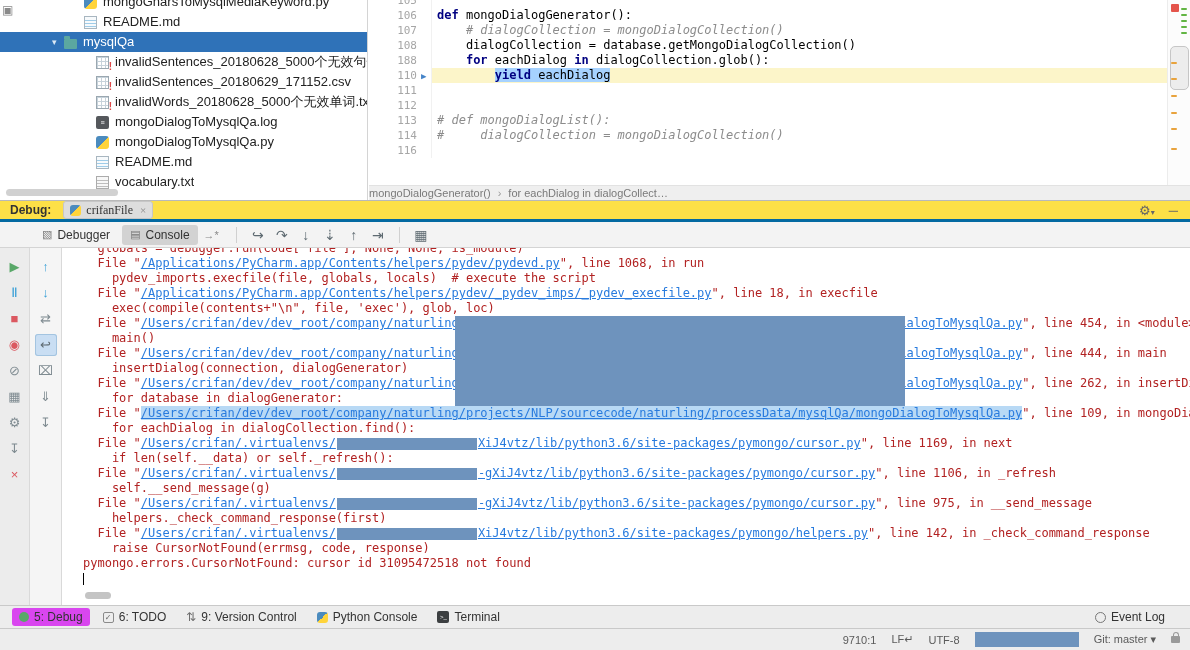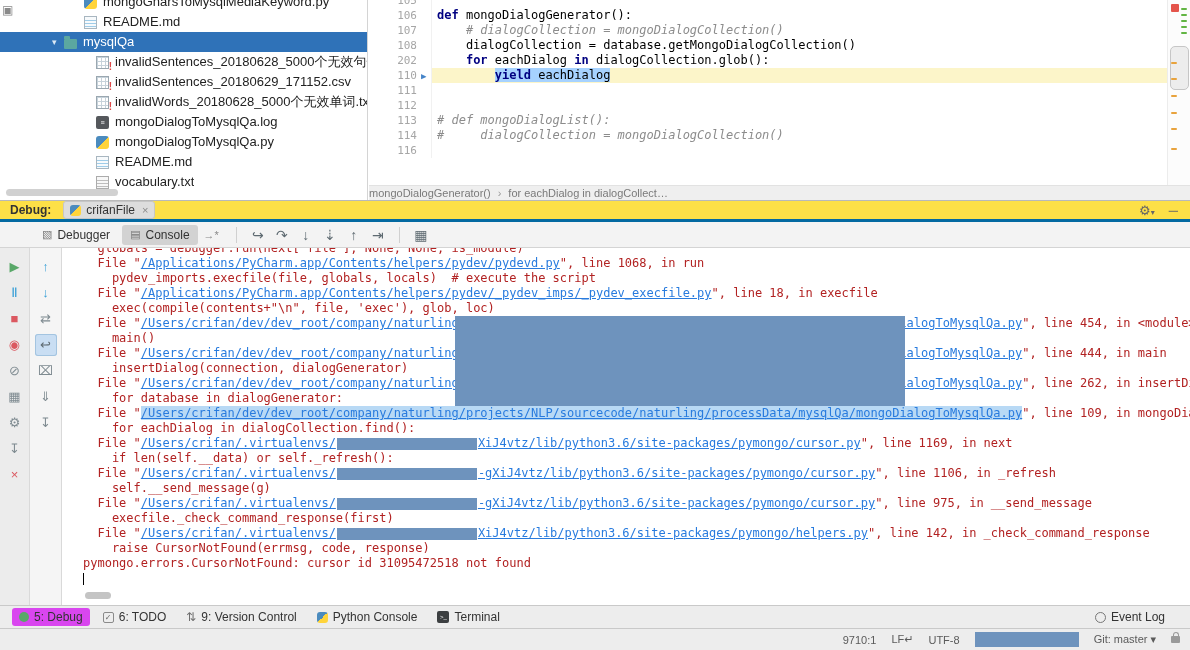--- a/index.html
+++ b/index.html
@@ -54,21 +54,21 @@
               border-top:1px solid #E2E2E2;font-size:11px;color:#7A7A7A;line-height:15px;
               box-sizing:border-box;white-space:nowrap;}
   .bsep{margin:0 7px;color:#9A9A9A;}
 
   
   #dheader{position:absolute;left:0;top:200px;width:1190px;height:22px;background:#fde047;
            border-top:1px solid #B9B9B9;border-bottom:3px solid #0369a1;box-sizing:border-box;
            display:flex;align-items:center;font-size:12px;color:#333;}
   .dlabel{margin-left:10px;font-weight:bold;}
   .dtab{display:flex;align-items:center;margin-left:12px;background:#DDDDDD;border:1px solid #C6C6C6;
-        border-radius:3px;padding:0 6px;height:16px;}
+        border-radius:3px;padding:0 6px;height:16px;font-family:Liberation Serif, serif;}
   .dtabicon{width:11px!important;height:11px!important;flex:0 0 11px!important;margin-right:5px;}
   .dclose{margin-left:7px;color:#8a8a8a;font-size:11px;}
   .dhright{margin-left:auto;margin-right:12px;display:flex;align-items:center;gap:14px;color:#666;}
   .dhicon{font-size:13px;}
 
   
   #dtoolbar{position:absolute;left:0;top:222px;width:1190px;height:26px;background:#F3F3F3;
             border-bottom:1px solid #D4D4D4;box-sizing:border-box;display:flex;align-items:center;
             font-size:12px;color:#333;padding-left:34px;}
   .ttab{display:flex;align-items:center;padding:3px 8px;border-radius:3px;margin-right:4px;}
@@ -194,21 +194,21 @@
       </div>
       <div class="eline">
         <span class="enum">107</span>
         <span class="ecode"><span class="tk-c">    # dialogCollection = mongoDialogCollection()</span></span>
       </div>
       <div class="eline">
         <span class="enum">108</span>
         <span class="ecode"><span class="tk-p">    dialogCollection = database.getMongoDialogCollection()</span></span>
       </div>
       <div class="eline">
-        <span class="enum">202</span>
+        <span class="enum">188</span>
         <span class="ecode"><span class="tk-p">    </span><span class="tk-kw">for </span><span class="tk-p">eachDialog </span><span class="tk-kw">in </span><span class="tk-p">dialogCollection.glob():</span></span>
       </div>
       <div class="eline">
         <span class="enum">110</span>
         <span class="ecode ecur"><span class="earrow">▶</span><span class="tk-p">        </span><span class="tk-kw tk-sel">yield </span><span class="tk-p tk-sel">eachDialog</span></span>
       </div>
       <div class="eline">
         <span class="enum">111</span>
         <span class="ecode"></span>
       </div>
@@ -301,39 +301,39 @@
     <div class="licon" style="color: rgb(56, 159, 214);">↑</div>
     <div class="licon" style="color: rgb(56, 159, 214);">↓</div>
     <div class="licon" style="color: rgb(127, 139, 145);">⇄</div>
     <div class="licon lsel" style="color: rgb(94, 106, 113);">↩</div>
     <div class="licon" style="color: rgb(127, 139, 145);">⌧</div>
     <div class="licon" style="color: rgb(127, 139, 145);">⇓</div>
     <div class="licon" style="color: rgb(127, 139, 145);">↧</div>
   </div>
 <div id="console">
   <div id="console-output">
-      <div class="cline"><span class="cerr">  globals = debugger.run(next['file'], None, None, is_module)</span></div>
+      <div class="cline"><span class="cerr">  globals = debugger.run(code['file'], None, None, is_module)</span></div>
       <div class="cline"><span class="cerr">  File "</span><span class="clink">/Applications/PyCharm.app/Contents/helpers/pydev/pydevd.py</span><span class="cerr">", line 1068, in run</span></div>
       <div class="cline"><span class="cerr">    pydev_imports.execfile(file, globals, locals)  # execute the script</span></div>
       <div class="cline"><span class="cerr">  File "</span><span class="clink">/Applications/PyCharm.app/Contents/helpers/pydev/_pydev_imps/_pydev_execfile.py</span><span class="cerr">", line 18, in execfile</span></div>
       <div class="cline"><span class="cerr">    exec(compile(contents+"\n", file, 'exec'), glob, loc)</span></div>
       <div class="cline"><span class="cerr">  File "</span><span class="clink">/Users/crifan/dev/dev_root/company/naturling/projects/NLP/sourcecode/naturling/processData/mysqlQa/mongoDialogToMysqlQa.py</span><span class="cerr">", line 454, in &lt;module&gt;</span></div>
       <div class="cline"><span class="cerr">    main()</span></div>
       <div class="cline"><span class="cerr">  File "</span><span class="clink">/Users/crifan/dev/dev_root/company/naturling/projects/NLP/sourcecode/naturling/processData/mysqlQa/mongoDialogToMysqlQa.py</span><span class="cerr">", line 444, in main</span></div>
       <div class="cline"><span class="cerr">    insertDialog(connection, dialogGenerator)</span></div>
       <div class="cline"><span class="cerr">  File "</span><span class="clink">/Users/crifan/dev/dev_root/company/naturling/projects/NLP/sourcecode/naturling/processData/mysqlQa/mongoDialogToMysqlQa.py</span><span class="cerr">", line 262, in insertDialog</span></div>
       <div class="cline"><span class="cerr">    for database in dialogGenerator:</span></div>
       <div class="cline"><span class="cerr">  File "</span><span class="clink csel">/Users/crifan/dev/dev_root/company/naturling/projects/NLP/sourcecode/naturling/processData/mysqlQa/mongoDialogToMysqlQa.py</span><span class="cerr">", line 109, in mongoDialogGenerator</span></div>
       <div class="cline"><span class="cerr">    for eachDialog in dialogCollection.find():</span></div>
       <div class="cline"><span class="cerr">  File "</span><span class="clink">/Users/crifan/.virtualenvs/</span><span class="credact" style="width: 140px;"></span><span class="clink">XiJ4vtz/lib/python3.6/site-packages/pymongo/cursor.py</span><span class="cerr">", line 1169, in next</span></div>
       <div class="cline"><span class="cerr">    if len(self.__data) or self._refresh():</span></div>
       <div class="cline"><span class="cerr">  File "</span><span class="clink">/Users/crifan/.virtualenvs/</span><span class="credact" style="width: 140px;"></span><span class="clink">-gXiJ4vtz/lib/python3.6/site-packages/pymongo/cursor.py</span><span class="cerr">", line 1106, in _refresh</span></div>
       <div class="cline"><span class="cerr">    self.__send_message(g)</span></div>
       <div class="cline"><span class="cerr">  File "</span><span class="clink">/Users/crifan/.virtualenvs/</span><span class="credact" style="width: 140px;"></span><span class="clink">-gXiJ4vtz/lib/python3.6/site-packages/pymongo/cursor.py</span><span class="cerr">", line 975, in __send_message</span></div>
-      <div class="cline"><span class="cerr">    execfile._check_command_response(first)</span></div>
+      <div class="cline"><span class="cerr">    helpers._check_command_response(first)</span></div>
       <div class="cline"><span class="cerr">  File "</span><span class="clink">/Users/crifan/.virtualenvs/</span><span class="credact" style="width: 140px;"></span><span class="clink">XiJ4vtz/lib/python3.6/site-packages/pymongo/helpers.py</span><span class="cerr">", line 142, in _check_command_response</span></div>
       <div class="cline"><span class="cerr">    raise CursorNotFound(errmsg, code, response)</span></div>
       <div class="cline"><span class="cerr">pymongo.errors.CursorNotFound: cursor id 31095472518 not found</span></div>
       <div class="cline"><span class="ccaret"></span></div>
     </div>
   <div id="redaction-overlay" style="left: 393px; top: 68px; width: 450px; height: 90px;"></div>
   <div id="chscroll"></div>
 </div>
 
 <div id="twbar">

